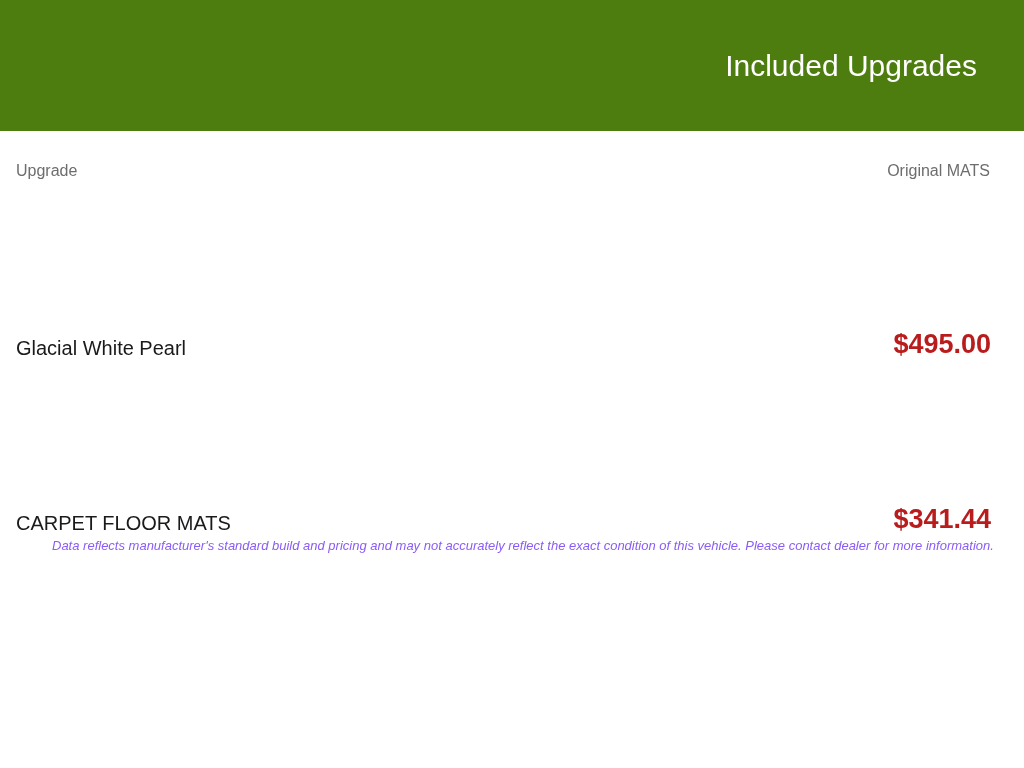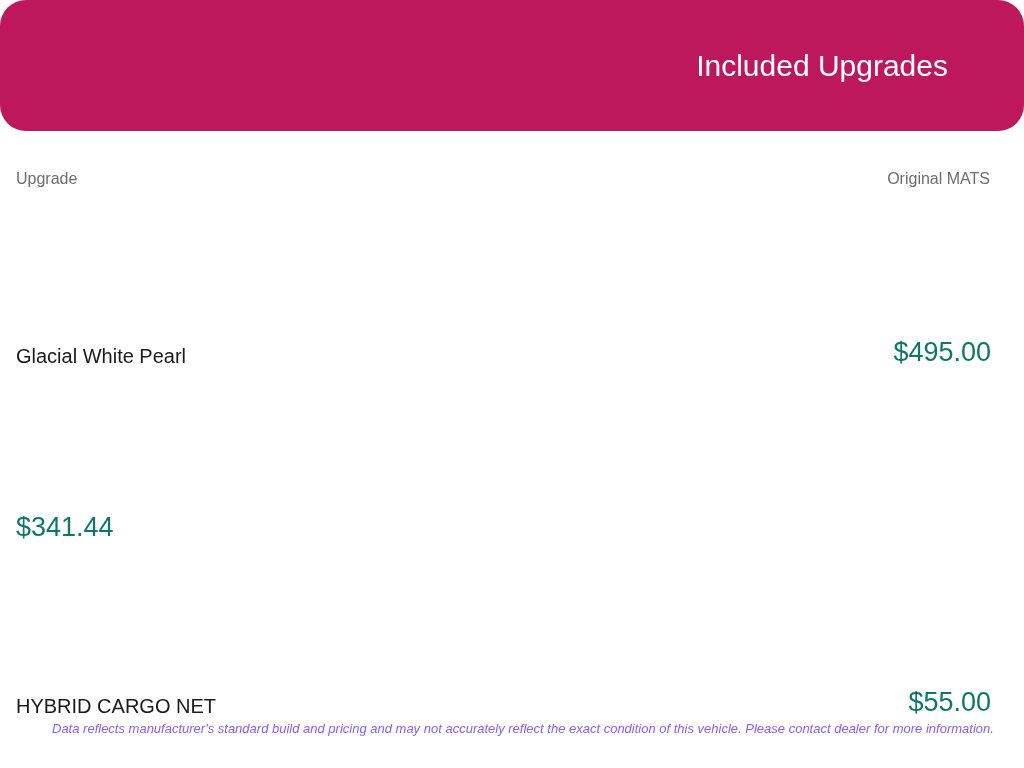--- a/index.html
+++ b/index.html
@@ -14,38 +14,37 @@
   }
   .page {
     width: 1024px;
     height: 768px;
     display: flex;
     flex-direction: column;
   }
   .banner {
     height: 131px;
     flex: 0 0 131px;
-    background: #be185d;
+    background: #4d7c0f;
     display: flex;
     align-items: center;
     justify-content: flex-end;
-    padding-right: 76px;
-    border-radius: 26px;
+    padding-right: 47px;
   }
   .banner-title {
     color: #ffffff;
     font-size: 30px;
     font-weight: 400;
     line-height: 1.1;
   }
   .table-head {
     display: flex;
     justify-content: space-between;
     align-items: baseline;
-    padding: 40px 34px 0 16px;
+    padding: 32px 34px 0 16px;
     font-size: 16px;
     line-height: 16px;
     color: #6d6d6d;
     font-weight: 400;
   }
   .rows {
     margin-top: 6px;
   }
   .upgrade-row {
     height: 175px;
@@ -55,22 +54,22 @@
     padding: 0 33px 0 16px;
     background: #ffffff;
   }
   .row-name {
     font-size: 20px;
     color: #1a1a1a;
     font-weight: 400;
   }
   .row-price {
     font-size: 27px;
-    color: #0f766e;
-    font-weight: 400;
+    color: #b91c1c;
+    font-weight: 700;
     letter-spacing: 0;
   }
   .disclaimer {
     padding: 3px 16px 0 16px;
     font-size: 13px;
     line-height: 15px;
     font-style: italic;
     color: #8b5cf6;
     margin-left: 36px;
   }
@@ -90,25 +89,22 @@
   </div>
 
   <div class="rows">
 
     <div class="upgrade-row">
       <span class="row-name">Glacial White Pearl</span>
       <span class="row-price">$495.00</span>
     </div>
 
     <div class="upgrade-row">
+      <span class="row-name">CARPET FLOOR MATS</span>
       <span class="row-price">$341.44</span>
     </div>
 
-    <div class="upgrade-row">
-      <span class="row-name">HYBRID CARGO NET</span>
-      <span class="row-price">$55.00</span>
-    </div>
 
   </div>
 
   <div class="disclaimer">Data reflects manufacturer's standard build and pricing and may not accurately reflect the exact condition of this vehicle. Please contact dealer for more information.</div>
 
 </div>
 
 </body></html>

